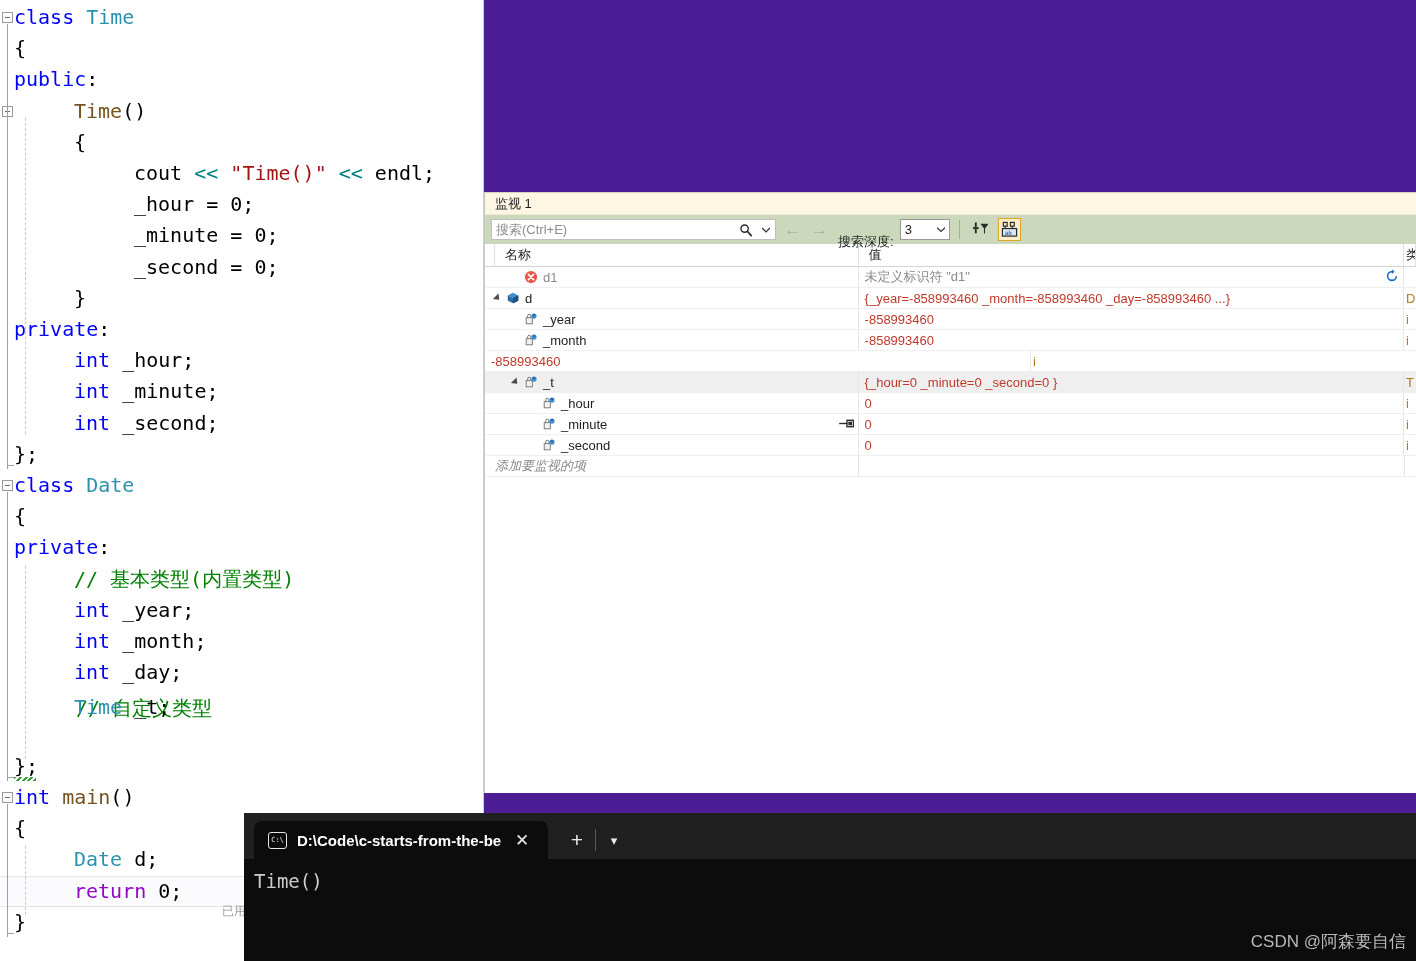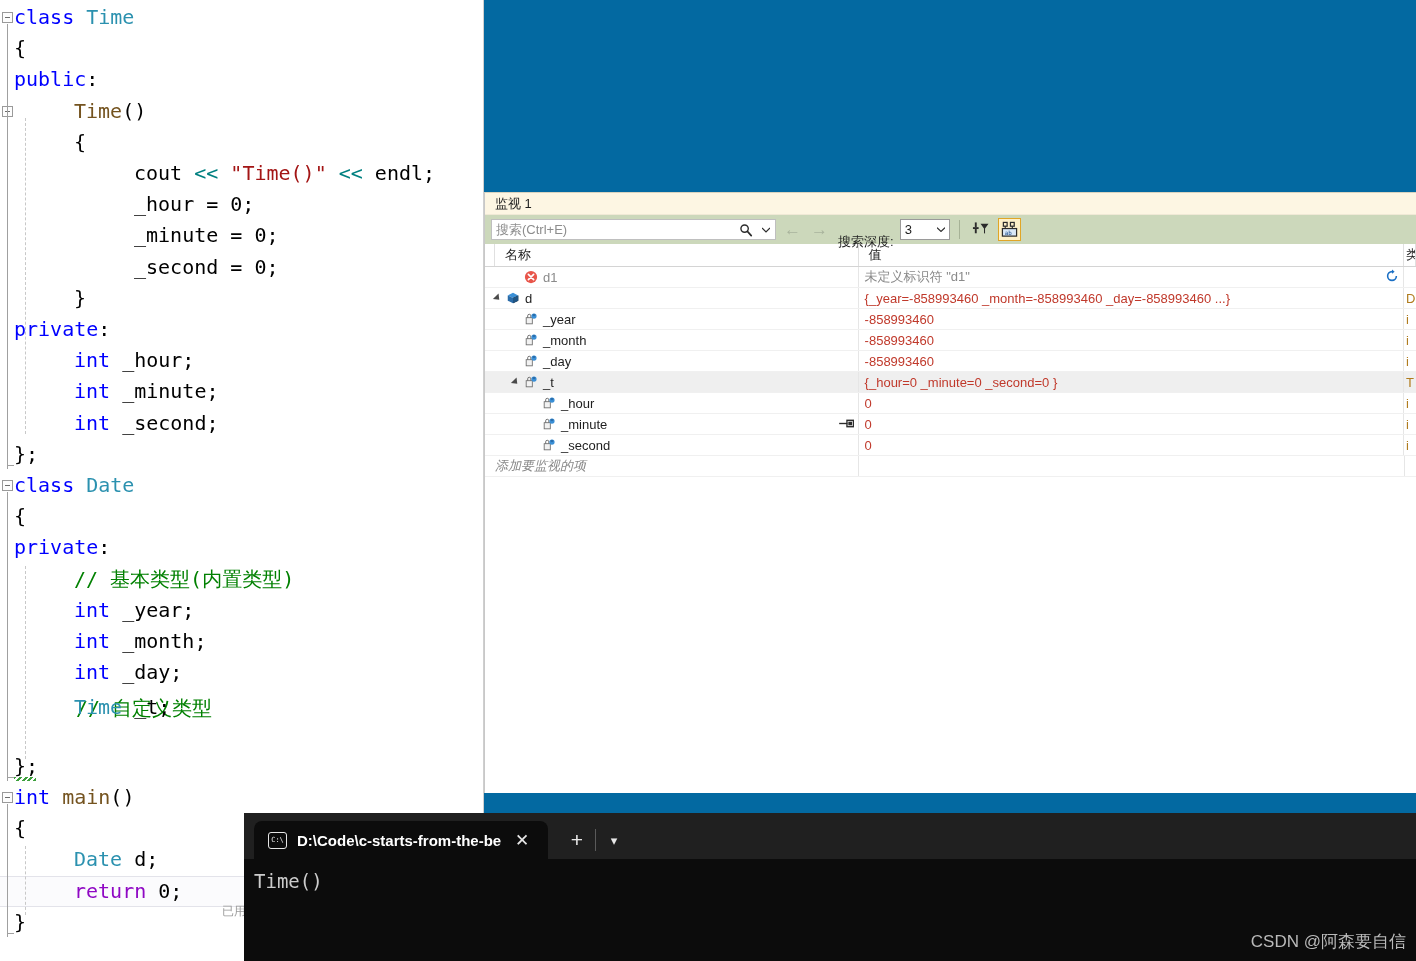--- a/index.html
+++ b/index.html
@@ -6,21 +6,21 @@
     margin: 0; padding: 0;
     width: 1416px; height: 961px;
     overflow: hidden;
     background: #ffffff;
     font-family: "Liberation Sans", sans-serif;
   }
   #root {
     position: relative;
     width: 1416px;
     height: 961px;
-    background: #0369a1;
+    background: #4c1d95;
     overflow: hidden;
   }
 
   
   #editor {
     position: absolute;
     left: 0; top: 0;
     width: 484px; height: 961px;
     background: #ffffff;
     overflow: hidden;
@@ -561,33 +561,20 @@
                 <circle cx="11.4" cy="4.6" r="3" fill="#3a8fd6"></circle>
                 <path d="M9.2 3.4 L11.4 1.9 L13.6 3.4 L11.4 4.9 Z" fill="#2a6ba8"></path>
               </svg>
             </span>
             <span class="rname">_month</span>
           </div>
           <div class="wcell-val">-858993460</div>
           <div class="wcell-type">i</div>
         </div>
         <div class="wrow">
-          <div class="wcell-name">
-            <span class="indent" style="width: 24px;"></span>
-            <span class="expander"></span>
-            <span class="ricon">
-              <svg width="14" height="14" viewBox="0 0 16 16">
-                <rect x="2.5" y="6.5" width="7" height="7" fill="#f2f2f2" stroke="#6d6d6d" stroke-width="1"></rect>
-                <path d="M4.2 6.5 L4.2 4.4 A1.8 1.8 0 0 1 7.8 4.4 L7.8 6.5" fill="none" stroke="#6d6d6d" stroke-width="1.1"></path>
-                <circle cx="11.4" cy="4.6" r="3" fill="#3a8fd6"></circle>
-                <path d="M9.2 3.4 L11.4 1.9 L13.6 3.4 L11.4 4.9 Z" fill="#2a6ba8"></path>
-              </svg>
-            </span>
-            <span class="rname">_day</span>
-          </div>
           <div class="wcell-val">-858993460</div>
           <div class="wcell-type">i</div>
         </div>
         <div class="wrow hl">
           <div class="wcell-name">
             <span class="indent" style="width: 24px;"></span>
             <span class="expander">
               <span class="tri"></span>
             </span>
             <span class="ricon">

